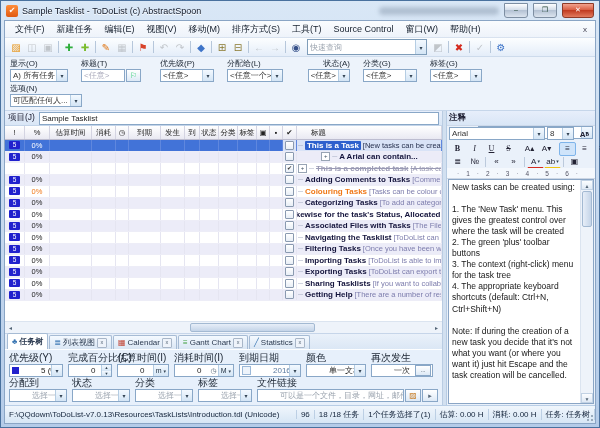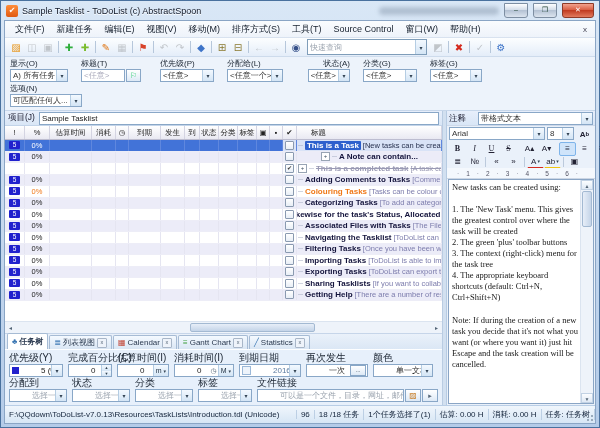--- a/index.html
+++ b/index.html
@@ -116,41 +116,41 @@
   .uclock{font-size:7px;color:#567;padding:0 1px;}
   .dcb{width:7px;height:7px;border:1px solid #9bb8d8;background:#eef4fb;margin-left:2px;flex:0 0 auto;}
   .dots{width:14px;height:9px;margin:0 1px;border:1px solid #89a7c7;background:linear-gradient(#fff,#dde9f6);
     font-size:6px;line-height:8px;text-align:center;color:#234;}
   .flink{display:flex;gap:1px;}
   .fbtn3{width:16px;height:13px;box-sizing:border-box;border:1px solid #89a7c7;background:linear-gradient(#fff,#dde9f6);
     display:flex;align-items:center;justify-content:center;font-size:8px;color:#c87e28;}
   .fbtn3.g2{color:#567;font-size:7px;}
   
   .right{width:148px;flex:0 0 auto;display:flex;flex-direction:column;background:#eaf1fa;border-left:1px solid #b7cbe2;}
-  .cphead{height:14px;display:flex;align-items:flex-end;gap:12px;padding:0 2px;font-size:8.5px;
-    background:linear-gradient(#e7eefb,#d9e6f6);border-bottom:1px solid #cdd9ea;}
+  .cphead{height:14px;display:flex;align-items:center;gap:12px;padding:0 2px;font-size:8.5px;
+    background:linear-gradient(#e7eefb,#d9e6f6);border-bottom:1px solid #cdd9ea;font-weight:bold;}
   .fmtcombo{flex:1;min-width:0;margin-top:28px;}
   .fontrow{display:flex;gap:2px;padding:1px 2px;}
   .fontcombo{flex:1;min-width:0;}
   .sizecombo{width:27px;}
   .fbtn{min-width:13px;height:12px;display:flex;align-items:center;justify-content:center;font-size:8px;color:#223;
     border:1px solid transparent;border-radius:2px;padding:0 1px;}
   .fbtn.on{background:#cfe4fa;border-color:#7eb4ea;}
   .fbtn[data-name="bold-icon"]{font-weight:bold;font-family:"Liberation Serif",serif;}
   .fbtn[data-name="italic-icon"]{font-style:italic;font-family:"Liberation Serif",serif;}
   .fbtn[data-name="underline-icon"]{text-decoration:underline;font-family:"Liberation Serif",serif;}
   .fbtn[data-name="strikethrough-icon"]{text-decoration:line-through;font-family:"Liberation Serif",serif;}
   .fmtrow{display:flex;align-items:center;padding:0 2px;height:13px;}
   .fsep{width:1px;height:10px;background:#bccadc;margin:0 2px;}
   .dd{font-size:5px;color:#345;margin-left:1px;}
   .ruler{height:10px;display:flex;align-items:center;gap:7px;padding-left:10px;background:#f4f8fd;
     border-bottom:1px solid #ccd6e4;font-size:6.5px;color:#556;}
   .rdot{color:#99a;}
   .ctextwrap{flex:1;min-height:0;display:flex;background:#fff;border:1px solid #8aa5c5;margin:0 1px 1px;}
-  .ctext{flex:1;min-width:0;font-size:8.5px;line-height:1.3;padding:2px 1px 2px 3px;white-space:pre-wrap;color:#181818;overflow:hidden;font-family:Liberation Serif, serif;}
+  .ctext{flex:1;min-width:0;font-size:8.5px;line-height:1.3;padding:2px 1px 2px 3px;white-space:pre-wrap;color:#181818;overflow:hidden;}
   .vscroll{width:12px;display:flex;flex-direction:column;background:#eef3fa;border-left:1px solid #dbe4f0;}
   .varr{height:10px;text-align:center;font-size:5px;line-height:10px;color:#567;background:linear-gradient(#fbfdff,#dfe9f5);border:1px solid #c2d2e4;box-sizing:border-box;}
   .vtrack{flex:1;position:relative;}
   .vthumb{position:absolute;top:1px;left:1px;right:1px;height:36px;background:linear-gradient(90deg,#e7eef8,#c4d4e8);
     border:1px solid #a3b9d2;border-radius:2px;box-sizing:border-box;}
   
   .statusbar{height:17px;display:flex;align-items:center;background:linear-gradient(#f0f6fc,#d7e6f5);
     border-top:1px solid #b9cee6;font-size:8px;color:#13233a;position:relative;}
   .spath{flex:1;min-width:0;padding:0 4px;white-space:nowrap;overflow:hidden;border-right:1px solid #bccfe4;}
   .scell{padding:0 4px;border-right:1px solid #bccfe4;white-space:nowrap;}
@@ -347,21 +347,21 @@
               <div class="c"></div>
               <div class="c"></div>
               <div class="c"></div>
               <div class="c"></div>
               <div class="c cbc">
                 <span class="cb" data-name="task-checkbox"></span>
               </div>
               <div class="c tc">
                 <span class="exp" data-name="expand-icon">+</span>
                 <span class="dash" data-name="tree-connector">─</span>
-                <span class="ttl" data-name="task-title">A Note can contain...</span>
+                <span class="ttl" data-name="task-title">A Arial can contain...</span>
               </div>
             </div>
             <div class="row done" data-name="task-row">
               <div class="c"></div>
               <div class="c pct" data-name="percent-cell"></div>
               <div class="c"></div>
               <div class="c"></div>
               <div class="c"></div>
               <div class="c"></div>
               <div class="c"></div>
@@ -733,32 +733,32 @@
               </div>
             </div>
             <div class="efield" style="width:62px">
               <div class="elabel" data-name="due-date-label">到期日期</div>
               <div class="ebox" data-name="due-date-picker">
                 <span class="dcb" data-name="due-date-checkbox"></span>
                 <span class="eval dim">2016-11-04</span>
                 <span class="arrow" data-name="chevron-down-icon">▾</span>
               </div>
             </div>
+            <div class="efield" style="width:60px">
+              <div class="elabel" data-name="color-label">颜色</div>
+              <div class="ebox" data-name="color-combo">
+                <span class="eval">单一文本</span>
+                <span class="arrow" data-name="chevron-down-icon">▾</span>
+              </div>
+            </div>
             <div class="efield" style="width:62px">
               <div class="elabel" data-name="recurrence-label">再次发生</div>
               <div class="ebox" data-name="recurrence-field">
                 <span class="eval">一次</span>
                 <span class="dots" data-name="recurrence-options-button">...</span>
-              </div>
-            </div>
-            <div class="efield" style="width:60px">
-              <div class="elabel" data-name="color-label">颜色</div>
-              <div class="ebox" data-name="color-combo">
-                <span class="eval">单一文本</span>
-                <span class="arrow" data-name="chevron-down-icon">▾</span>
               </div>
             </div>
           </div>
           <div class="erow">
             <div class="efield" style="width:58px">
               <div class="elabel" data-name="allocate-to-label">分配到</div>
               <div class="ebox" data-name="allocate-to-combo">
                 <span class="eval ph">选择一个名称</span>
                 <span class="arrow" data-name="chevron-down-icon">▾</span>
               </div>

